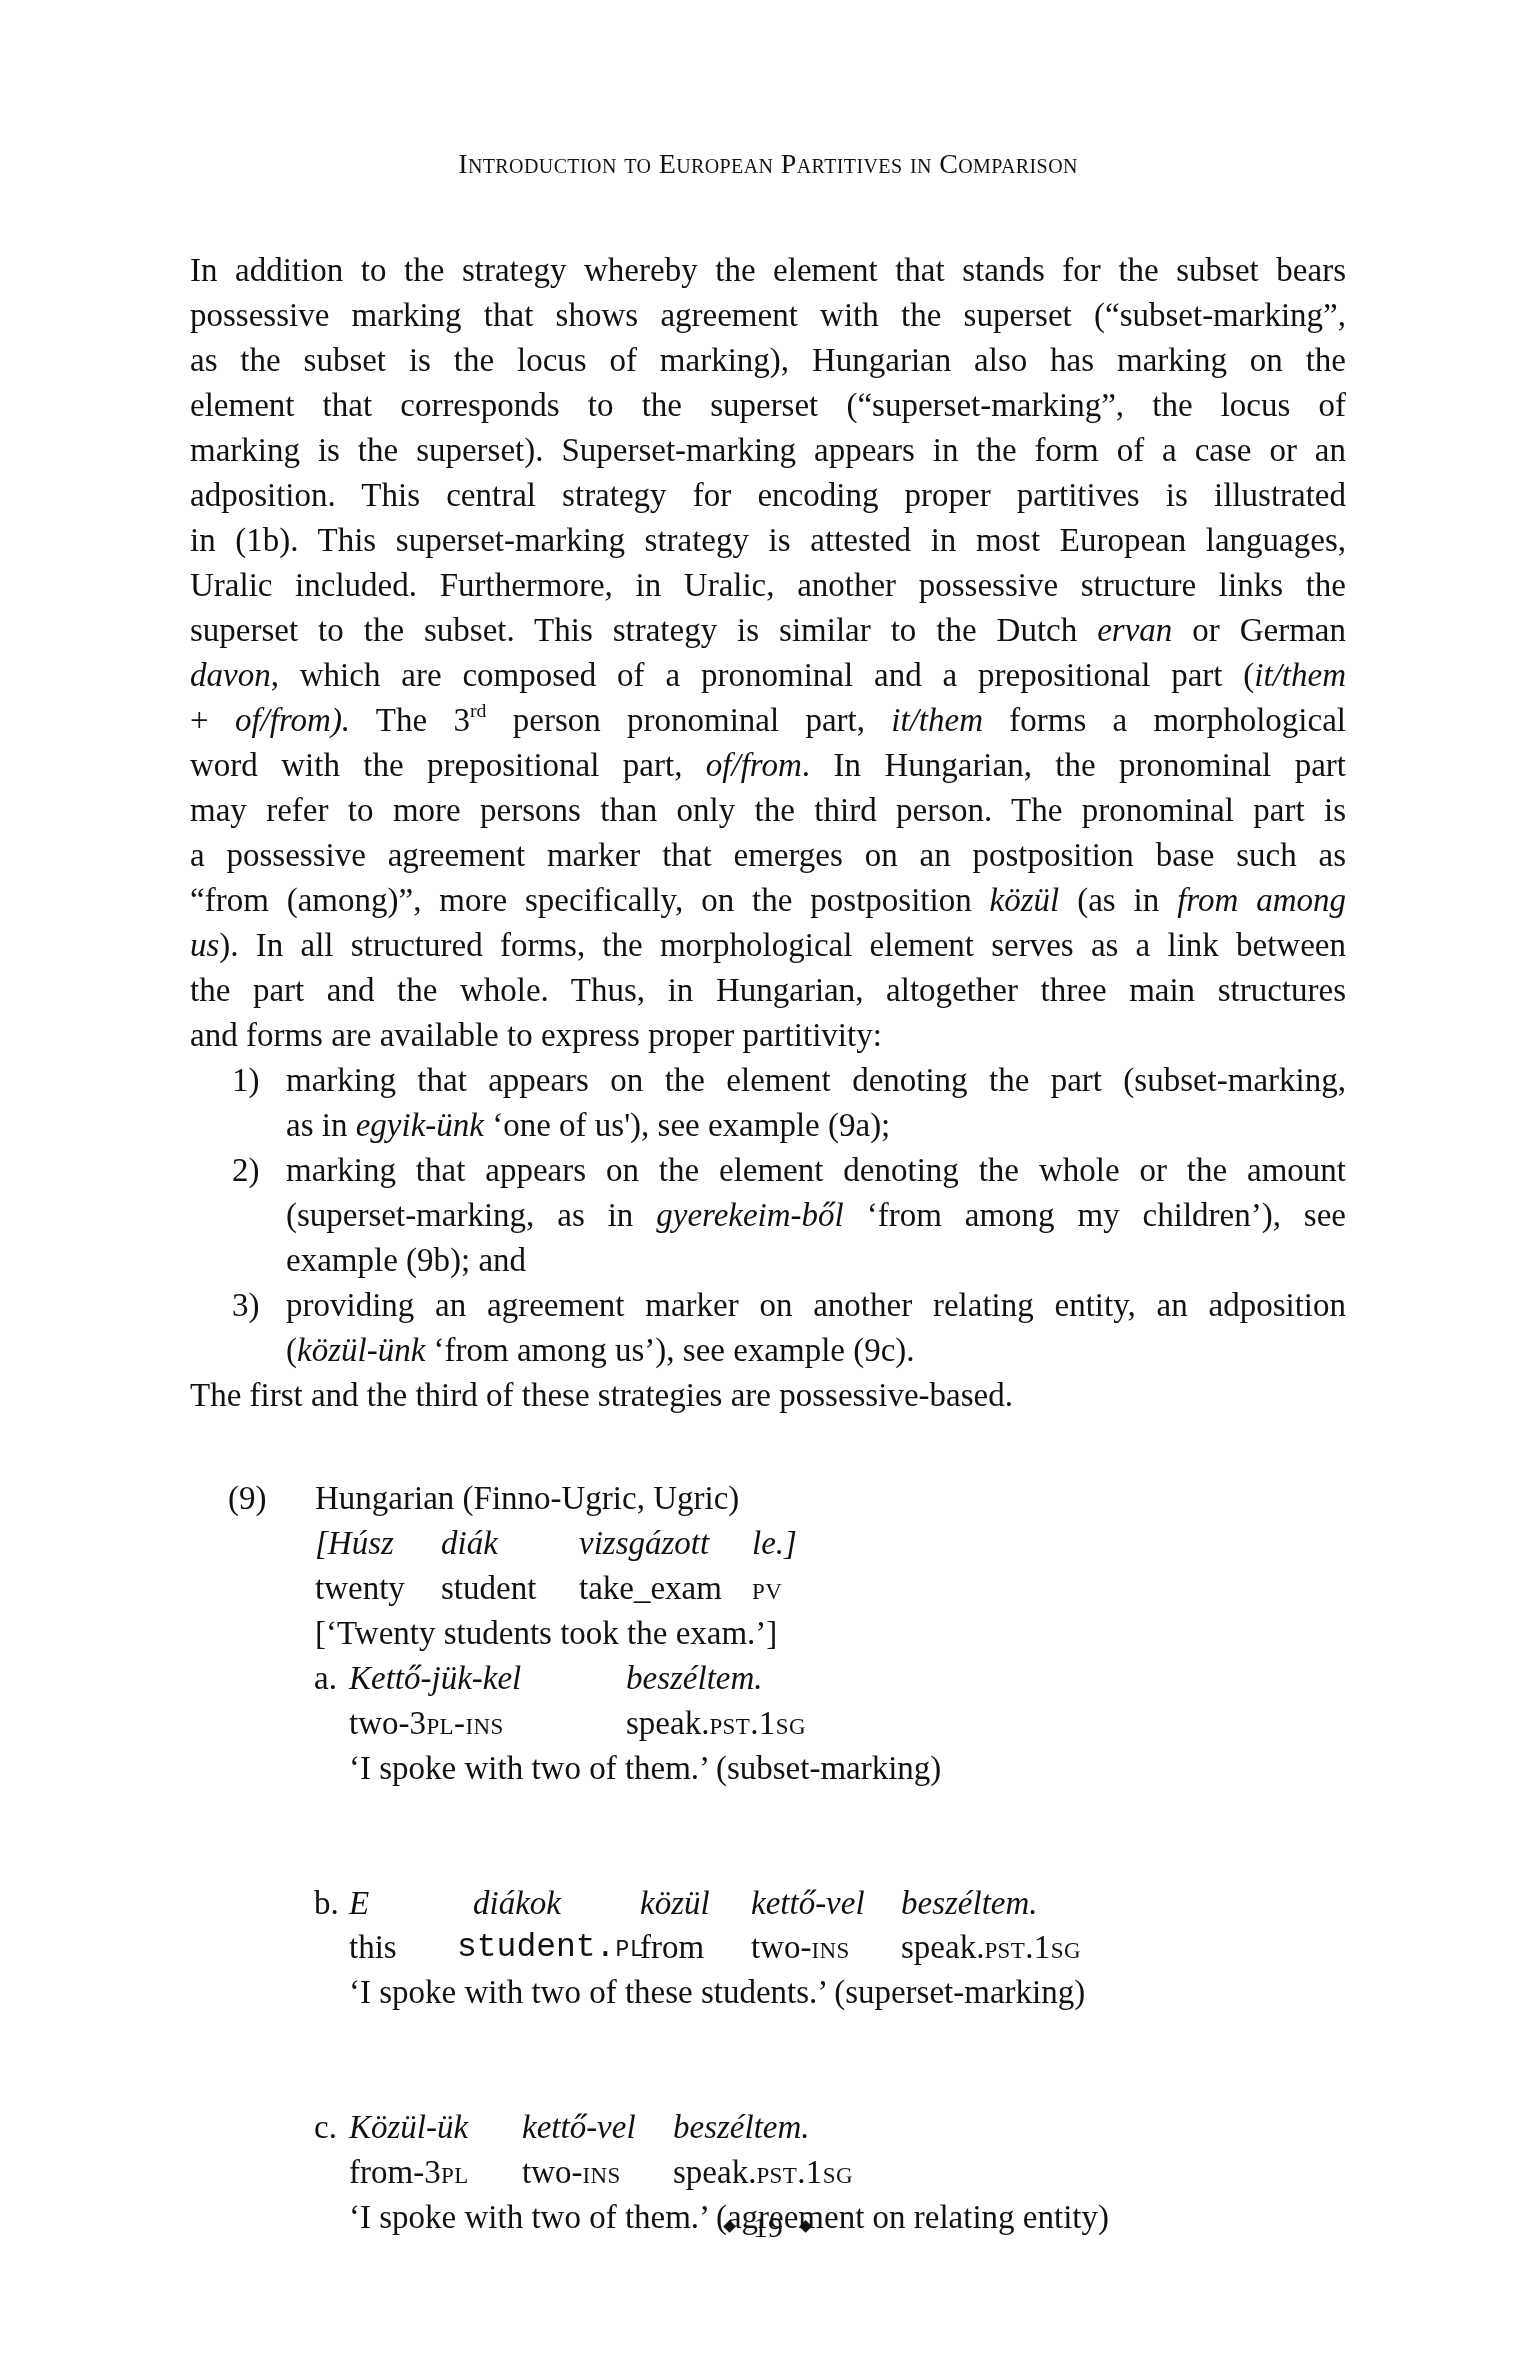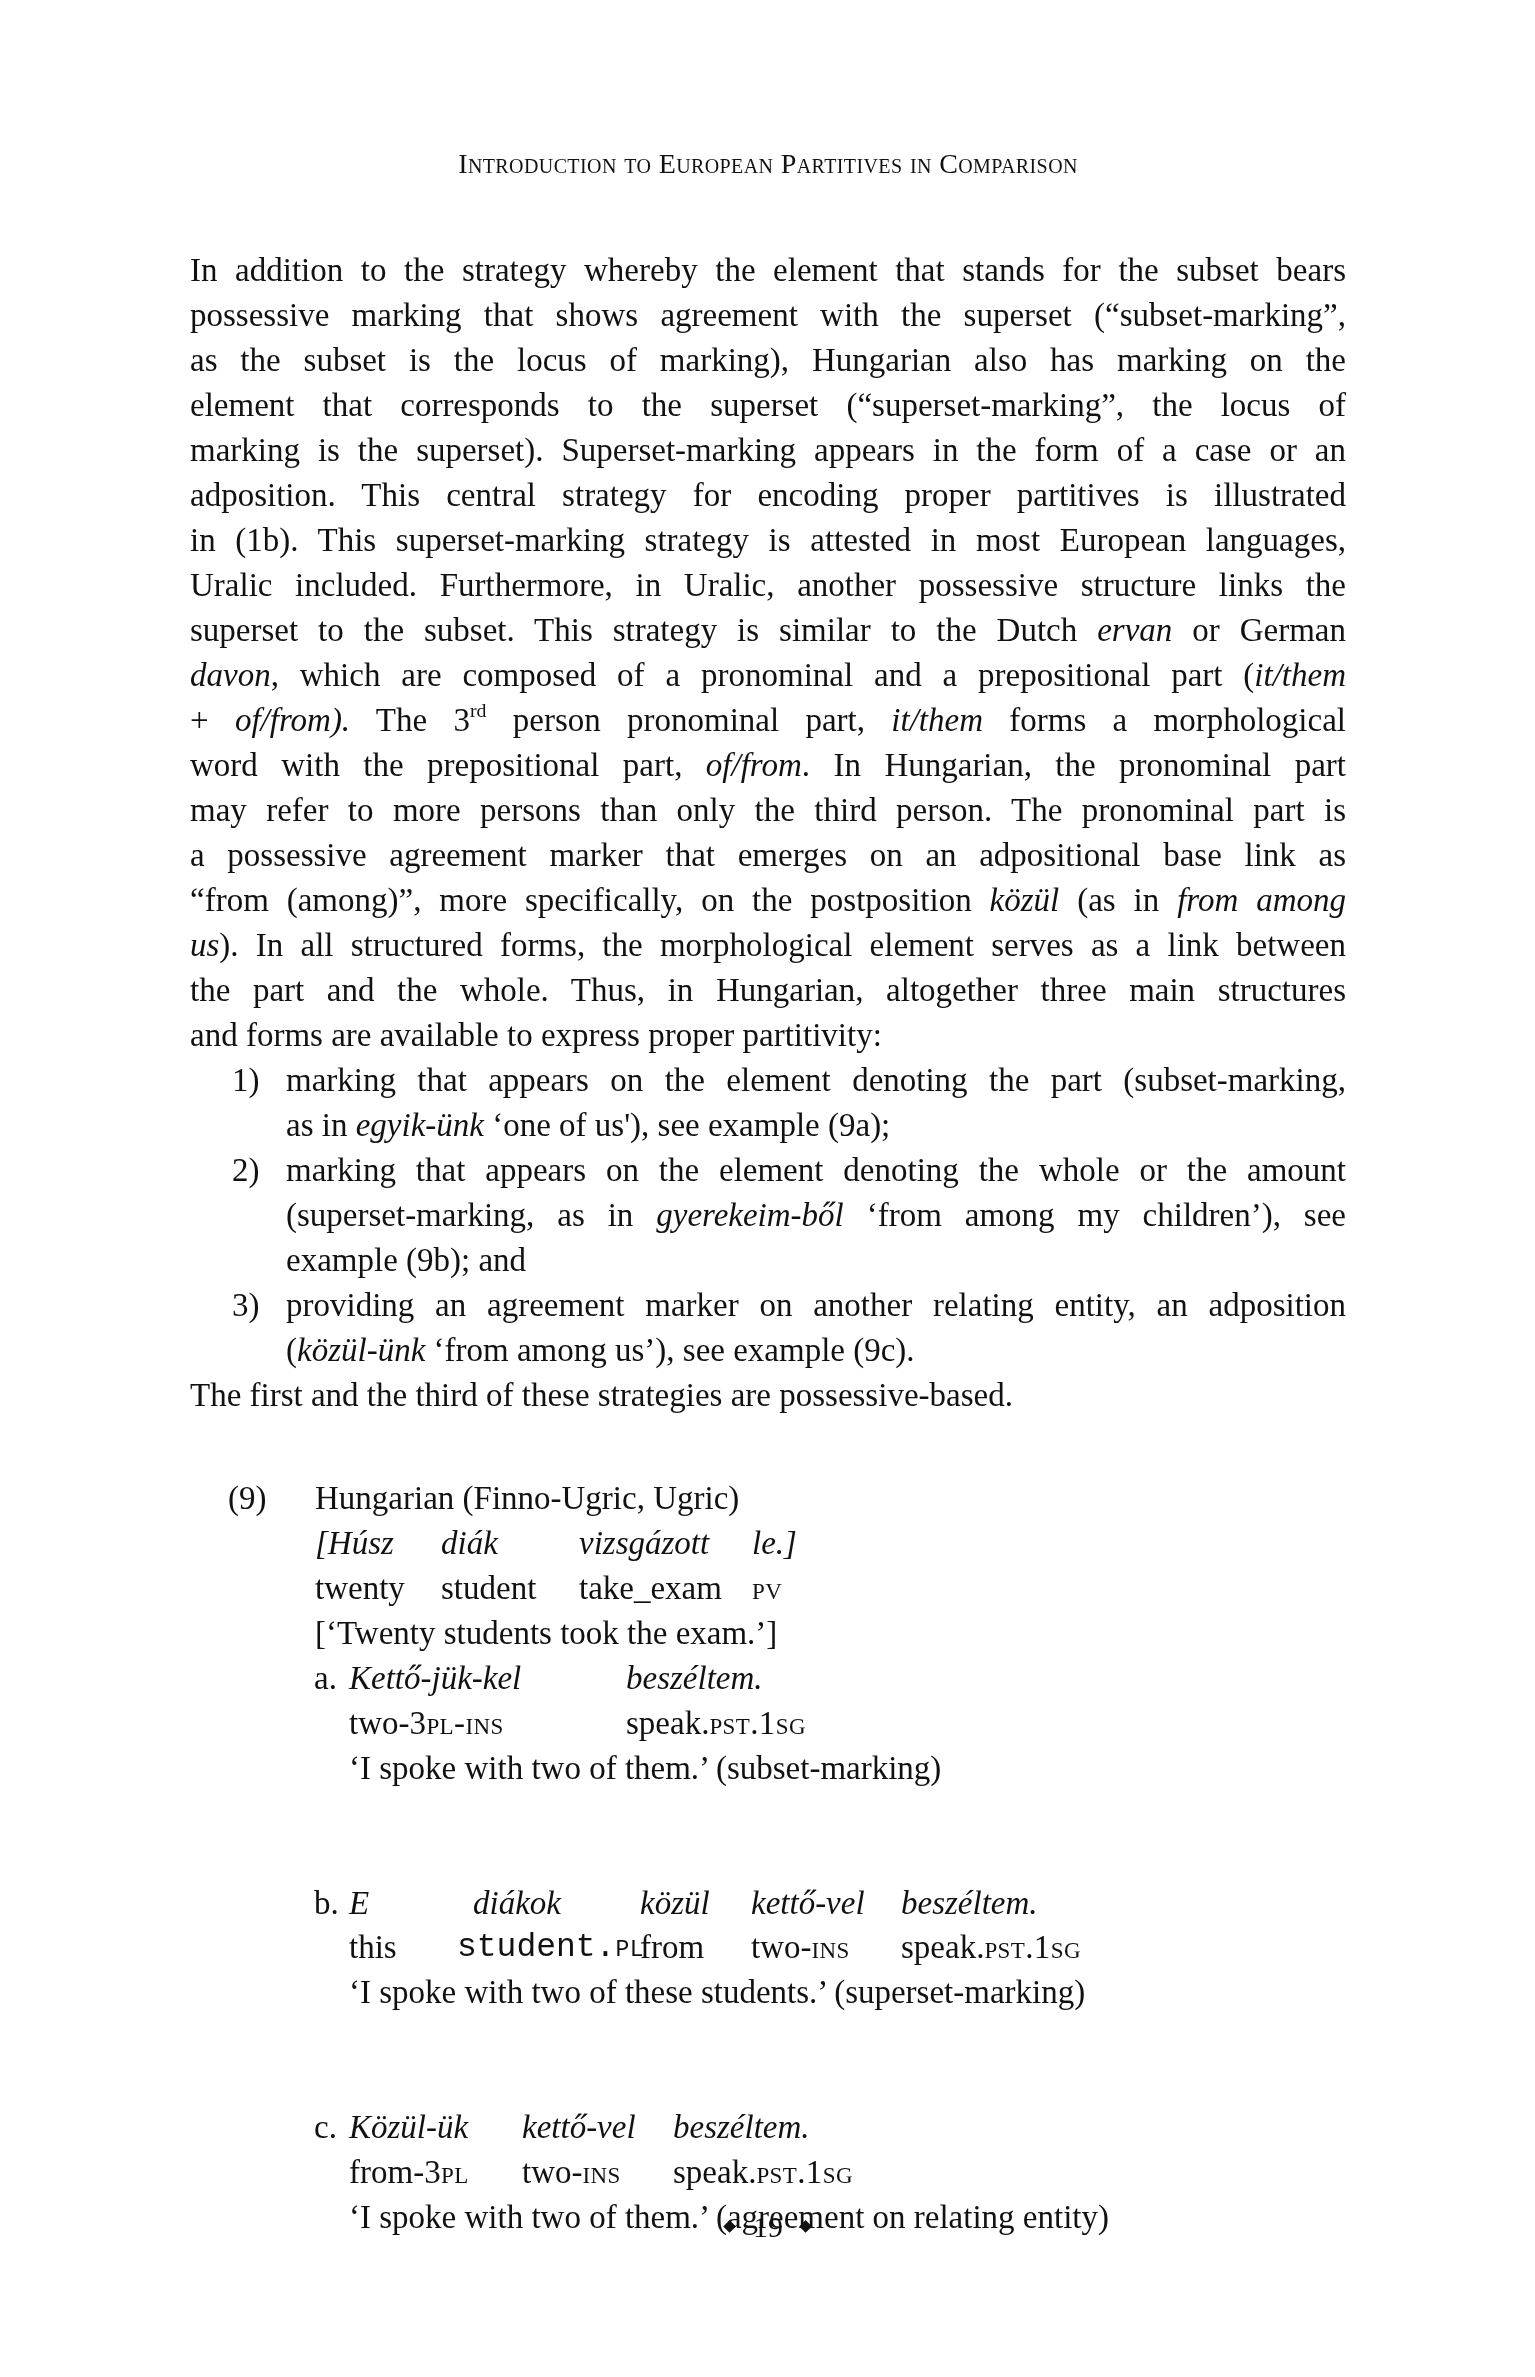--- a/index.html
+++ b/index.html
@@ -38,21 +38,21 @@
       <div class="line just"><span>element that corresponds to the superset (“superset-marking”, the locus of</span></div>
       <div class="line just"><span>marking is the superset). Superset-marking appears in the form of a case or an</span></div>
       <div class="line just"><span>adposition. This central strategy for encoding proper partitives is illustrated</span></div>
       <div class="line just"><span>in (1b). This superset-marking strategy is attested in most European languages,</span></div>
       <div class="line just"><span>Uralic included. Furthermore, in Uralic, another possessive structure links the</span></div>
       <div class="line just"><span>superset to the subset. This strategy is similar to the Dutch </span><i>ervan</i><span> or German</span></div>
       <div class="line just"><i>davon</i><span>, which are composed of a pronominal and a prepositional part (</span><i>it/them</i></div>
       <div class="line just"><span>+ </span><i>of/from).</i><span> The 3</span><sup>rd</sup><span> person pronominal part, </span><i>it/them</i><span> forms a morphological</span></div>
       <div class="line just"><span>word with the prepositional part, </span><i>of/from</i><span>. In Hungarian, the pronominal part</span></div>
       <div class="line just"><span>may refer to more persons than only the third person. The pronominal part is</span></div>
-      <div class="line just"><span>a possessive agreement marker that emerges on an adpositional base link as</span></div>
+      <div class="line just"><span>a possessive agreement marker that emerges on an postposition base such as</span></div>
       <div class="line just"><span>“from (among)”, more specifically, on the postposition </span><i>közül</i><span> (as in </span><i>from among</i></div>
       <div class="line just"><i>us</i><span>). In all structured forms, the morphological element serves as a link between</span></div>
       <div class="line just"><span>the part and the whole. Thus, in Hungarian, altogether three main structures</span></div>
       <div class="line"><span>and forms are available to express proper partitivity:</span></div>
       <div>
         <div class="line list-line">
           <span class="list-num">1)</span>
           <div class="list-text just"><span>marking that appears on the element denoting the part (subset-marking,</span></div>
         </div>
         <div class="line list-cont"><span>as in </span><i>egyik-ünk</i><span> ‘one of us'), see example (9a);</span></div>

